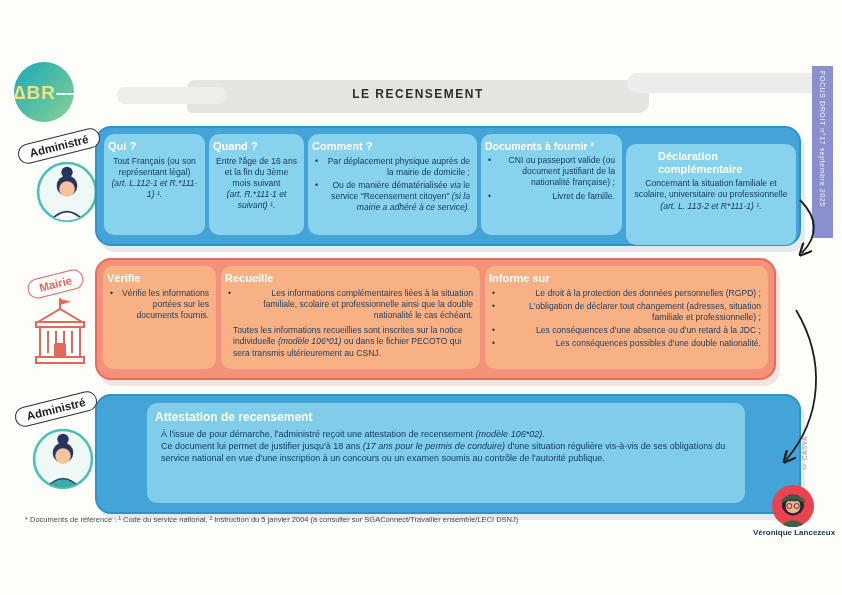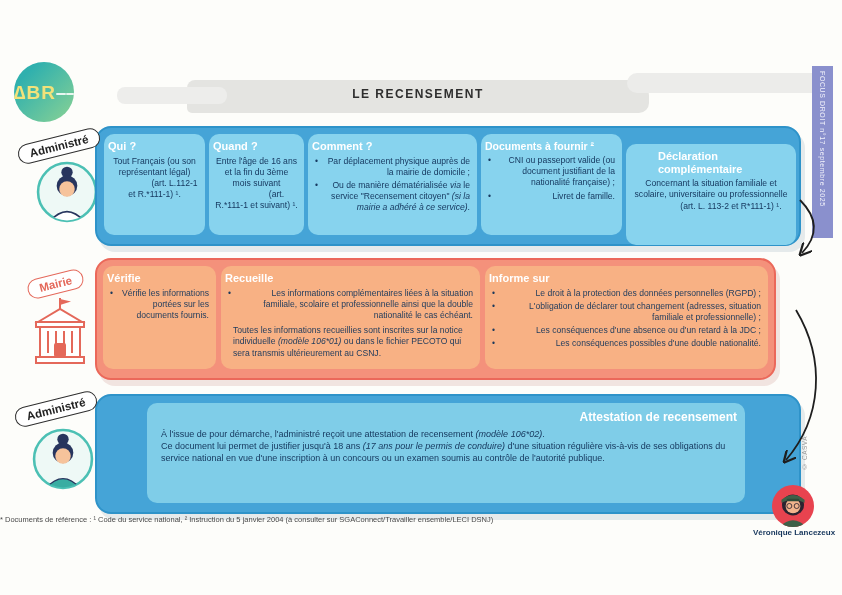--- a/index.html
+++ b/index.html
@@ -41,46 +41,46 @@
   .band.orange{background:#f4917b;border:2px solid #eb685a;box-shadow:4px 6px 0 rgba(200,140,130,.22);}
   .band1{left:95px;top:126px;width:702px;height:116px;}
   .band2{left:95px;top:258px;width:677px;height:118px;}
   .band3{left:95px;top:394px;width:702px;height:116px;}
 
   .card{position:absolute;border-radius:10px;box-sizing:border-box;}
   .card.blue{background:#87d3ee;color:#173a61;}
   .card.orange{background:#f8b184;color:#1d3a5c;}
   .card h3{margin:6px 4px 3px;text-align:left;font-size:11px;color:#ffffff;line-height:1.15;}
   .card .ctr{text-align:center;font-size:8.6px;line-height:1.3;padding:0 6px;}
-  .card .ref{margin-left:40px;}
+  .card .ref{font-style:italic;}
   ul.blist{margin:0;padding:0 7px 0 7px;list-style:none;font-size:8.6px;line-height:1.3;}
   ul.blist li{position:relative;padding-left:8px;margin-bottom:2px;text-align:right;}
   ul.blist li::before{content:"•";position:absolute;left:0;top:0;}
   .para{font-size:8.6px;line-height:1.3;padding:2px 7px 0 12px;text-align:left;}
   .it{font-style:italic;}
 
   .c1{left:104px;top:134px;width:101px;height:101px;}
   .c2{left:209px;top:134px;width:95px;height:101px;}
   .c3{left:308px;top:134px;width:169px;height:101px;}
   .c4{left:481px;top:134px;width:141px;height:101px;}
   .c4 h3{font-size:10.5px;}
   .c5{left:626px;top:144px;width:170px;height:101px;}
   .c5 h3{padding:0 28px;}
 
   .oc1{left:103px;top:266px;width:113px;height:103px;}
   .oc2{left:221px;top:266px;width:259px;height:103px;}
   .oc3{left:485px;top:266px;width:283px;height:103px;}
 
   .attest{left:147px;top:403px;width:598px;height:100px;position:absolute;background:#7fcde8;
           border-radius:10px;color:#14365c;}
-  .attest h3{margin:7px 8px 4px;text-align:right;font-size:12px;color:#ffffff;}
+  .attest h3{margin:7px 8px 4px;text-align:left;font-size:12px;color:#ffffff;}
   .attest .body{font-size:9px;line-height:1.35;padding:0 14px;text-align:left;}
 
   
-  .footnote{position:absolute;left:0;top:515px;width:660px;font-size:7.5px;color:#4a4a4a;}
+  .footnote{position:absolute;left:25px;top:515px;width:660px;font-size:7.5px;color:#4a4a4a;}
   .credit-avatar{position:absolute;left:772px;top:485px;width:42px;height:42px;}
   .credit-name{position:absolute;left:746px;top:528px;width:96px;text-align:center;
                font-size:8px;font-weight:bold;color:#16365c;}
   .copyright{position:absolute;left:801px;top:436px;writing-mode:vertical-rl;
              transform:rotate(180deg);font-size:6.5px;color:#9a9a9a;letter-spacing:.5px;}
 
   .arrows{position:absolute;left:0;top:0;width:842px;height:595px;pointer-events:none;z-index:5;}
 </style>
 </head>
 <body>

